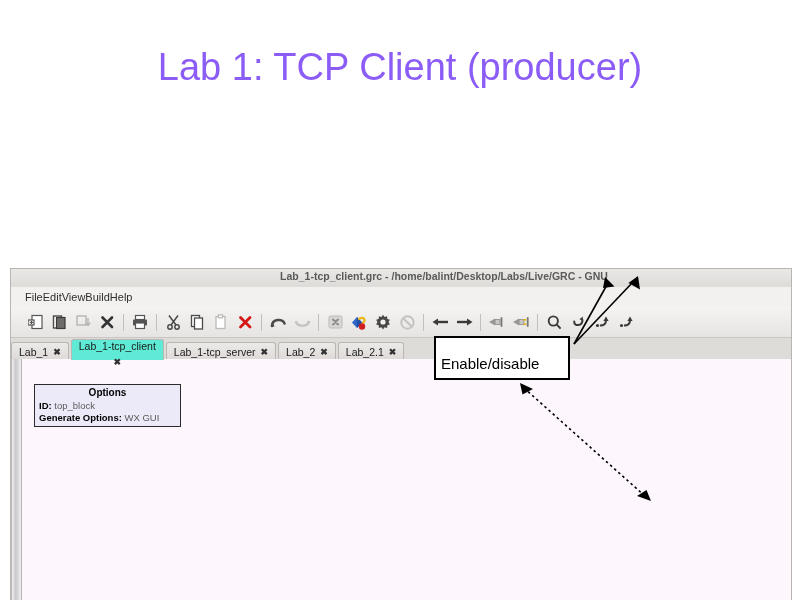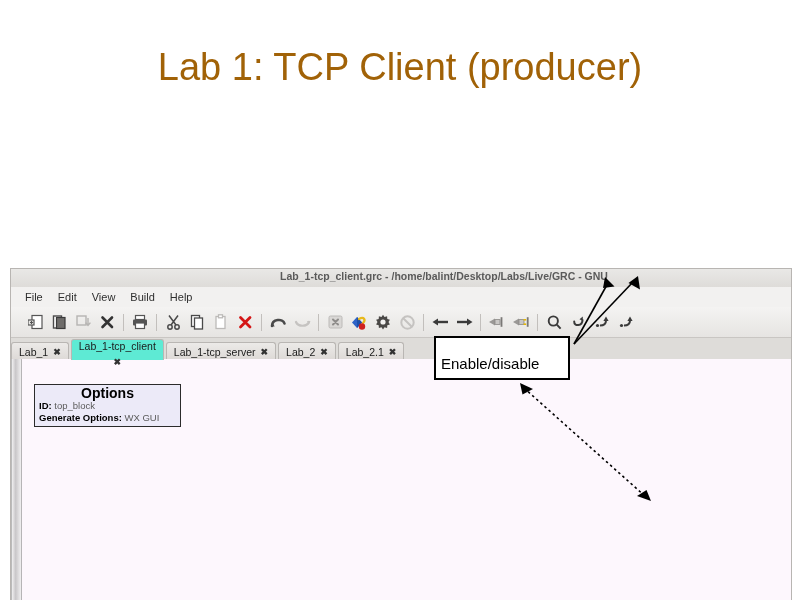--- a/index.html
+++ b/index.html
@@ -3,21 +3,21 @@
 <meta charset="utf-8">
 <style>
   html,body{margin:0;padding:0;}
   body{
     width:800px;height:600px;background:#ffffff;
     font-family:"Liberation Sans", sans-serif;
     overflow:hidden;position:relative;
   }
   #slide-title{
     position:absolute;left:0;top:46px;width:800px;text-align:center;
-    font-size:38px;color:#a16207;letter-spacing:0px;white-space:nowrap;
+    font-size:38px;color:#8b5cf6;letter-spacing:0px;white-space:nowrap;
   }
 
   
   #app-window{
     position:absolute;left:10px;top:220px;width:782px;height:456px;
     background:#f2f1f0;border:1px solid #b8b5b2;border-bottom:none;
     box-sizing:border-box;overflow:hidden;margin-top:48px;
   }
   #titlebar{
     height:18px;background:linear-gradient(#e9e8e6,#dedcd9);
@@ -25,21 +25,21 @@
   }
   #window-title{
     position:absolute;left:0;top:1px;width:100%;text-align:center;
     font-size:10.5px;font-weight:bold;color:#5a5a5a;
     white-space:nowrap;padding-left:86px;box-sizing:border-box;
   }
 
   
   #menubar{
     height:20px;background:#f2f1f0;display:flex;align-items:center;
-    padding-left:14px;gap:15px;
+    padding-left:14px;
   }
   .menu-item{font-size:11px;color:#2e2e2e;cursor:default;}
 
   
   #toolbar{
     height:30px;background:linear-gradient(#f4f3f2,#e6e4e2);
     border-bottom:1px solid #c9c6c3;display:flex;align-items:center;
     padding-left:12px;gap:0px;
   }
   .tb{
@@ -84,21 +84,21 @@
   }
 
   
   .blk{
     position:absolute;background:#eceaf8;border:1px solid #2b2b2b;
     box-sizing:border-box;padding:2px 4px 3px 4px;
     font-size:9.5px;color:#5b5b5b;line-height:11.6px;white-space:nowrap;
   }
   .blk .bt{
     display:block;text-align:center;font-weight:bold;color:#000;
-    font-size:14px;line-height:12px;margin-bottom:1px;
+    font-size:10px;line-height:12px;margin-bottom:1px;
   }
   .blk .k{font-weight:bold;color:#000;}
   .port{
     position:absolute;background:#f4957a;border:1px solid #6b4334;
     font-size:8.5px;color:#1a1a1a;line-height:10px;height:12px;
     padding:0 2px;box-sizing:border-box;text-align:center;
   }
   .arrowhead{position:absolute;width:0;height:0;}
   .ah-right{border-top:5px solid transparent;border-bottom:5px solid transparent;border-left:9px solid #000;}
 

